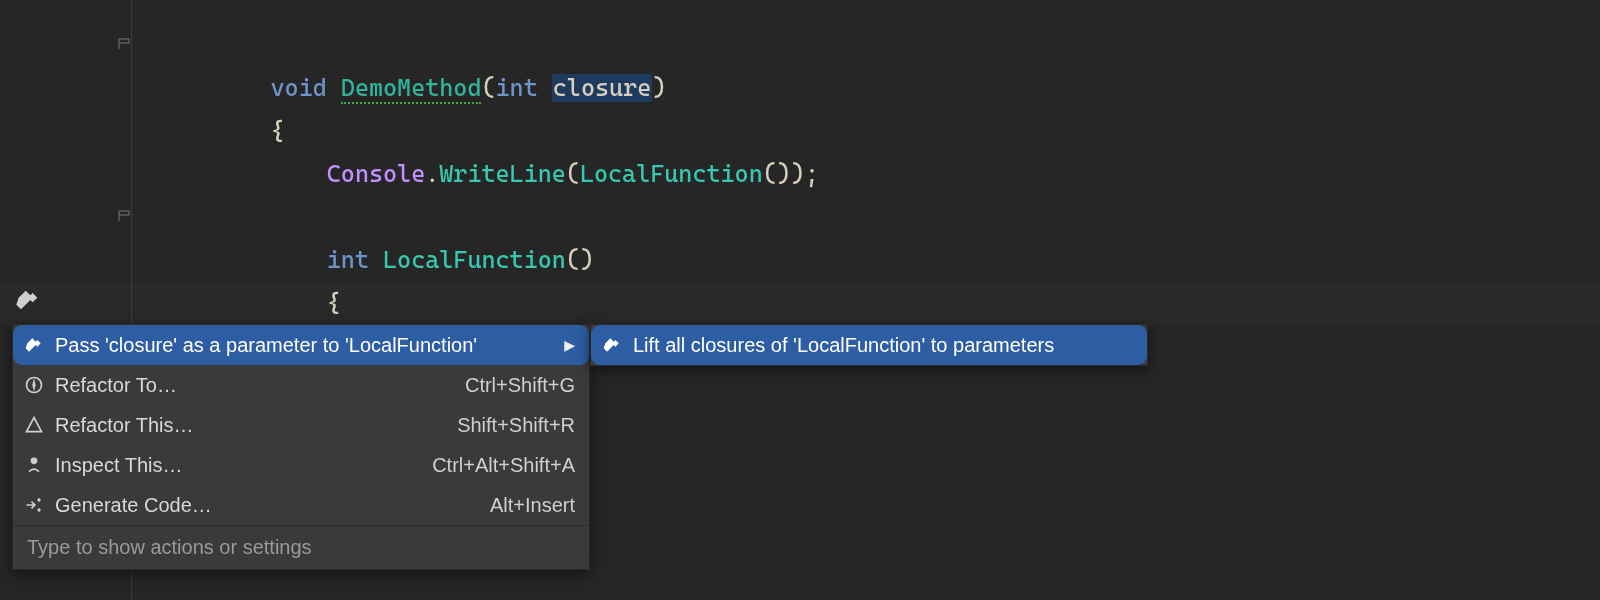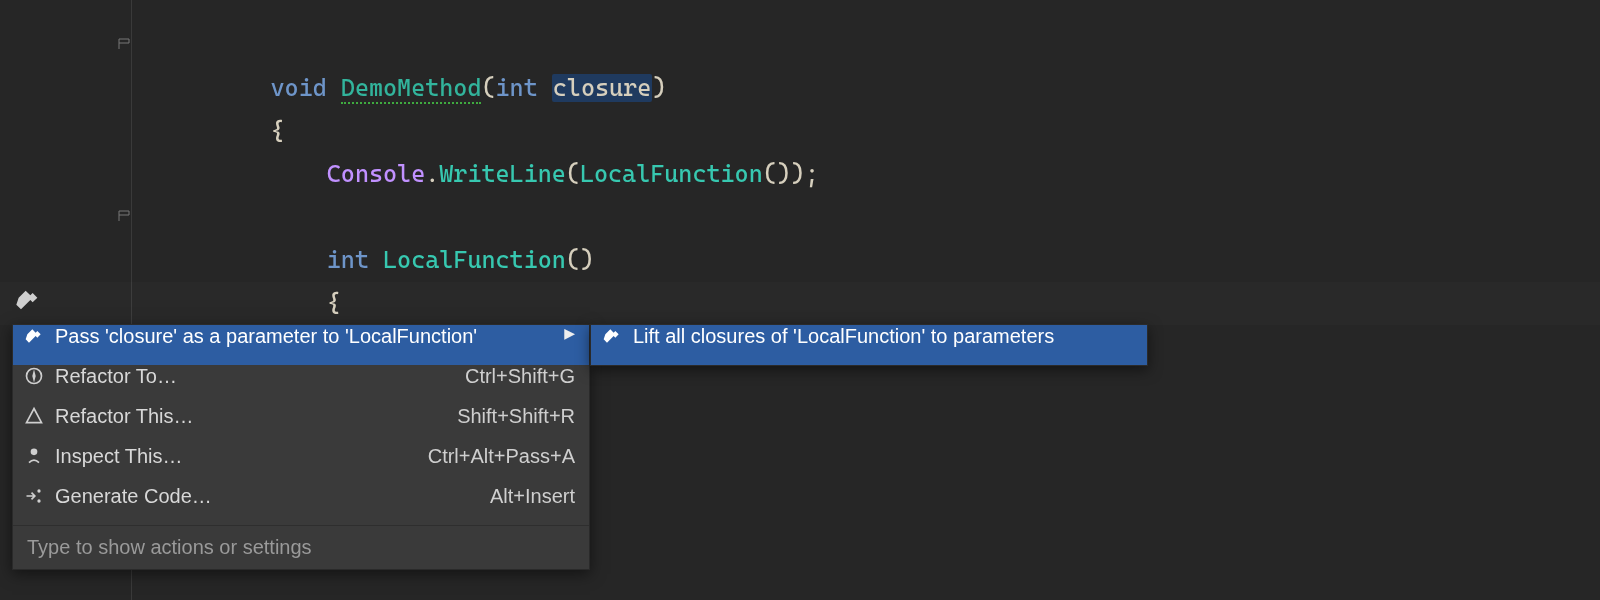--- a/index.html
+++ b/index.html
@@ -66,24 +66,26 @@
   .menu {
     position: absolute;
     background: #3a3a3a;
     border: 1px solid #2a2a2a;
     font-size: 20px;
     color: #d8d8d8;
     box-shadow: 0 4px 14px rgba(0,0,0,0.5);
   }
   .menu .row {
     display: flex;
+    align-items: center;
     height: 40px;
     padding: 0 14px 0 10px;
     gap: 10px;
     position: relative;
+    border-radius: 9px;
   }
   .menu .row .icon {
     width: 22px; height: 22px;
     flex: 0 0 22px;
     display: flex; align-items: center; justify-content: center;
     color: #d8d8d8;
   }
   .menu .row .icon svg { width: 20px; height: 20px; }
   .menu .row .label { flex: 1 1 auto; }
   .menu .row .shortcut { color: #cfcfcf; margin-left: 40px; }
@@ -178,21 +180,21 @@
       <span class="shortcut">Shift+Shift+R</span>
     </div>
     <div class="row">
       <span class="icon">
         <svg viewBox="0 0 24 24">
             <circle cx="12" cy="7" r="4" fill="#cfcfcf"></circle>
             <path d="M6 20 Q12 14 18 20" fill="none" stroke="#cfcfcf" stroke-width="2"></path>
           </svg>
       </span>
       <span class="label">Inspect This…</span>
-      <span class="shortcut">Ctrl+Alt+Pass+A</span>
+      <span class="shortcut">Ctrl+Alt+Shift+A</span>
     </div>
     <div class="row">
       <span class="icon">
         <svg viewBox="0 0 24 24">
             <path d="M3 12 H13 M9 8 L13 12 L9 16" fill="none" stroke="#cfcfcf" stroke-width="2"></path>
             <circle cx="18" cy="6" r="2" fill="#cfcfcf"></circle>
             <circle cx="18" cy="18" r="2" fill="#cfcfcf"></circle>
           </svg>
       </span>
       <span class="label">Generate Code…</span>

